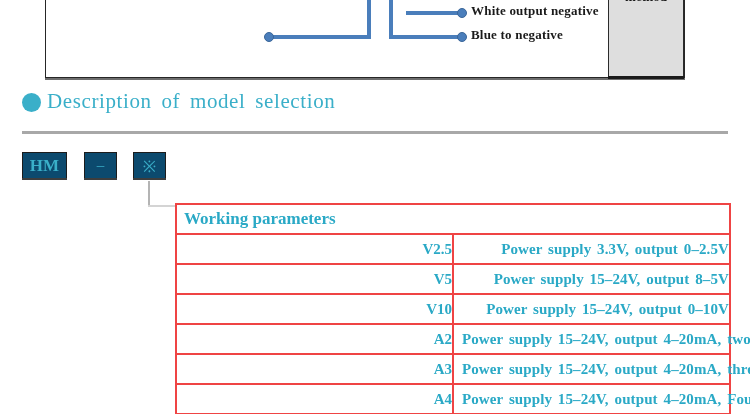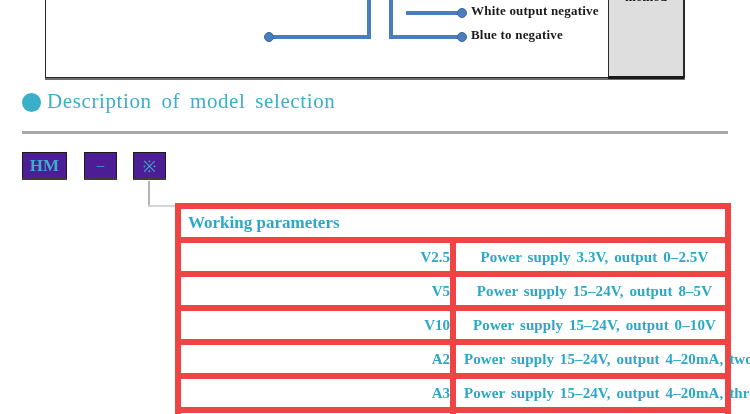--- a/index.html
+++ b/index.html
@@ -130,21 +130,21 @@
     background: #a8a8a8;
   }
 
   
   .code-box {
     position: absolute;
     top: 152px;
     height: 27px;
     border: 1px solid #1c1c1c;
     box-sizing: border-box;
-    background: #4c1d95;
+    background: #0c4a6e;
     display: flex;
     align-items: center;
     justify-content: center;
     color: #3aafc9;
     font-size: 17px;
     font-weight: bold;
   }
   .code-box::after {
     content: "";
     position: absolute;
@@ -178,35 +178,35 @@
   
   #param-table {
     position: absolute;
     left: 175px;
     top: 203px;
     width: 556px;
     border-collapse: collapse;
     table-layout: fixed;
   }
   #param-table td {
-    border: 6px solid #ef4444;
+    border: 2px solid #ef4444;
     color: #2aa9c6;
     font-weight: bold;
     padding: 0;
     height: 28px;
     vertical-align: middle;
     background: #ffffff;
   }
   .col-code {
     width: 74px;
     text-align: right;
     font-size: 15px;
   }
   .col-desc {
-    text-align: center;
+    text-align: right;
     font-size: 15px;
     padding-left: 8px !important;
     white-space: nowrap;
     letter-spacing: .1px;
     word-spacing: 2px;
   }
   #table-header-cell {
     height: 32px;
     font-size: 17px;
     text-align: left;

